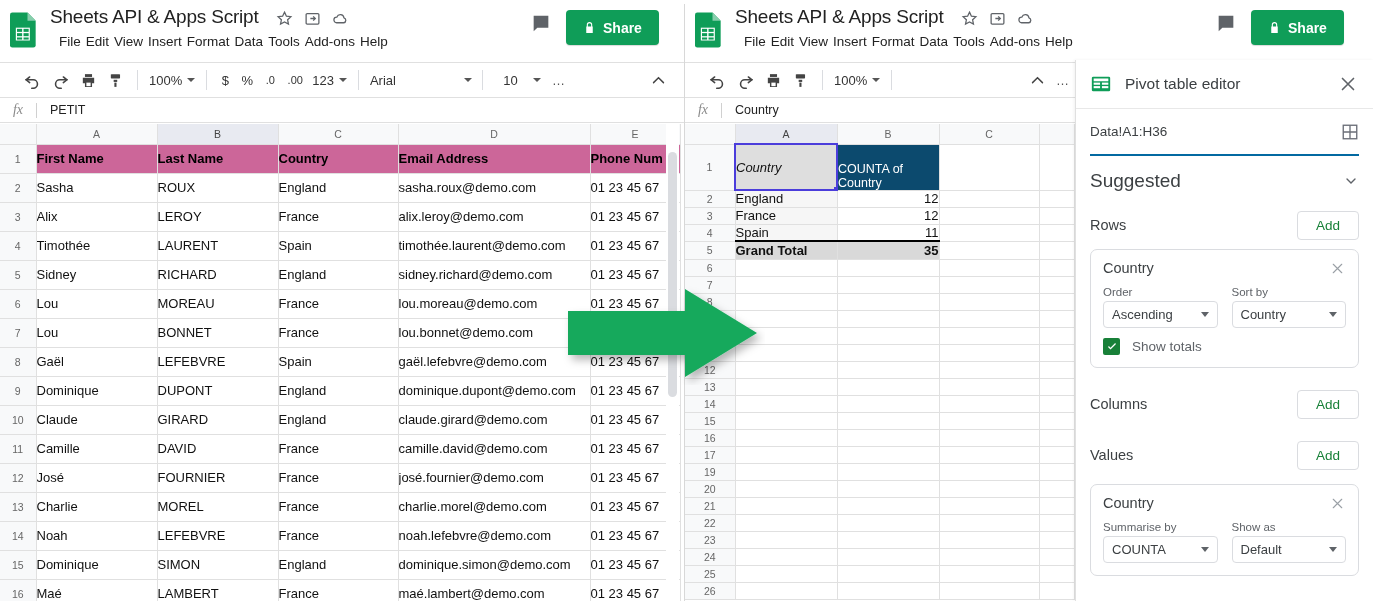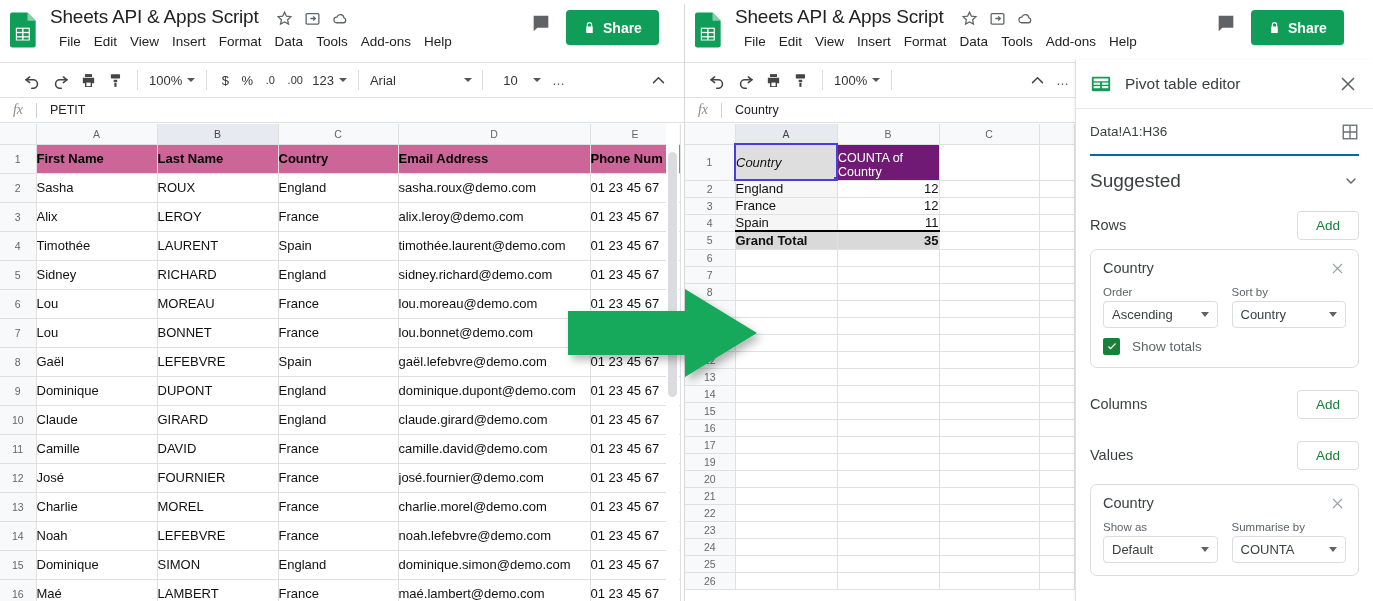--- a/index.html
+++ b/index.html
@@ -22,21 +22,21 @@
     position: absolute; left: 10px; top: 8px; width: 28px; height: 36px;
   }
   .doc-logo svg { display:block; }
   .doc-title {
     position: absolute; left: 50px; top: 2px;
     font-size: 19px; color: #222; white-space: nowrap;
     letter-spacing: -0.2px;
   }
   .title-icons { position: absolute; top: 6px; display: flex; gap: 11px; align-items: center; }
   .title-icons .ti { width: 17px; height: 17px; color: #5f6368; display:block; }
-  .menu-row { position: absolute; top: 30px; display: flex; gap: 13px; }
+  .menu-row { position: absolute; top: 30px; display: flex; gap: 5px; }
   .menu-item { font-size: 13.5px; color: #222; cursor: default; white-space: nowrap; }
   .comment-btn { position: absolute; top: 9px; width: 22px; height: 22px; color: #5f6368; }
   .share-btn {
     position: absolute; top: 6px;
     height: 35px; background: #0f9d58; color: #fff;
     border-radius: 4px; display: flex; align-items: center; gap: 7px;
     padding: 0 17px; font-size: 14px; font-weight: bold; cursor: pointer;
     box-shadow: 0 1px 1px rgba(0,0,0,0.15);
   }
   .share-btn svg { width: 13px; height: 13px; fill: #fff; }
@@ -85,21 +85,21 @@
   }
   .cell.hdrrow { background: #cc6699; font-weight: bold; color: #000; }
   .cell.num { text-align: right; }
   .vscroll {
     position: absolute; top: 0; width: 13px;
     background: #fff;
   }
   .vscroll-thumb { position: absolute; left: 2px; width: 9px; background: #dadce0; border-radius: 5px; }
 
   
-  .cell.pivot-hdr { background: #701a75; color: #fff; font-size: 12.5px; line-height: 14px; white-space: normal; vertical-align: top; padding-top: 6px;}
+  .cell.pivot-hdr { background: #0c4a6e; color: #fff; font-size: 12.5px; line-height: 14px; white-space: normal; vertical-align: top; padding-top: 17px;}
   .cell.pivot-rowlbl { background: #f6f6f6; }
   .cell.pivot-total { background: #d9d9d9; font-weight: bold; border-top: 2px solid #000; }
   .cell.pivot-total-num { background: #d9d9d9; font-weight: bold; text-align: right; border-top: 2px solid #000;}
   .cell.selected-cell {
     background: #dedede; border: 2px solid #4b3ddb; font-style: italic; position: relative;
   }
   .sel-handle { position: absolute; right: -4px; bottom: -4px; width: 6px; height: 6px; background: #4b3ddb; }
 
   
   .pivot-panel {
@@ -858,30 +858,30 @@
       <div class="pp-card-top">
         <span class="pp-card-title">Country</span>
         <span class="pp-card-close">
           <svg viewBox="0 0 24 24" fill="none" stroke="#9aa0a6" stroke-width="1.6" stroke-linecap="round">
               <path d="M6 6l12 12M18 6L6 18"></path>
             </svg>
         </span>
       </div>
       <div class="pp-fields">
         <div class="pp-field">
+          <div class="pp-field-label">Summarise by</div>
+          <div class="pp-select">
+            <span class="val">COUNTA</span>
+            <span class="dn"></span>
+          </div>
+        </div>
+        <div class="pp-field">
           <div class="pp-field-label">Show as</div>
           <div class="pp-select">
             <span class="val">Default</span>
-            <span class="dn"></span>
-          </div>
-        </div>
-        <div class="pp-field">
-          <div class="pp-field-label">Summarise by</div>
-          <div class="pp-select">
-            <span class="val">COUNTA</span>
             <span class="dn"></span>
           </div>
         </div>
       </div>
     </div>
   </div>
 
   <div class="green-arrow">
     <svg viewBox="0 0 205 100" width="205" height="100">
       <defs>

